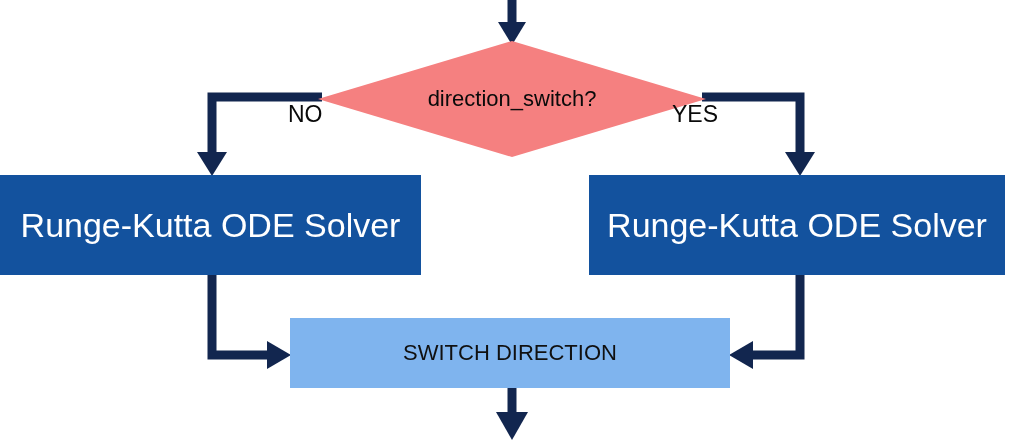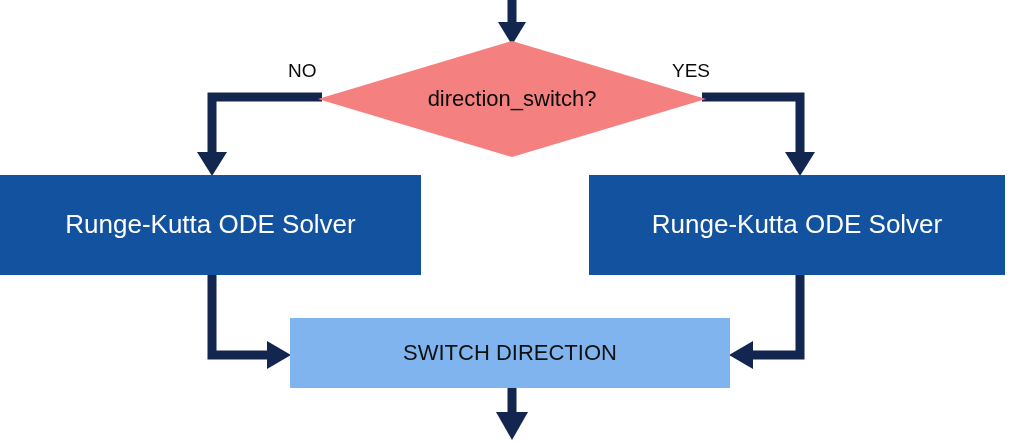--- a/index.html
+++ b/index.html
@@ -26,40 +26,41 @@
     position: absolute;
     display: flex;
     flex-direction: column;
     align-items: center;
     justify-content: center;
     text-align: center;
     line-height: 1.12;
     pointer-events: none;
   }
   .process-box-label {
-    font-size: 26px;
+    font-size: 34px;
     color: #ffffff;
     white-space: nowrap;
   }
   .switch-box-label {
     font-size: 22px;
     color: #101010;
     white-space: nowrap;
   }
   .decision-label {
     font-size: 22px;
     color: #0a0a0a;
     white-space: nowrap;
     align-items: center;
   }
   .edge-label {
     position: absolute;
-    font-size: 19px;
+    font-size: 23px;
     color: #0a0a0a;
     white-space: nowrap;
+    margin-top: 41px;
   }
 </style>
 </head>
 <body>
 
 <div id="canvas">
 
   <svg id="flow-svg" viewBox="0 0 1020 445" xmlns="http://www.w3.org/2000/svg">
 
     <g>

